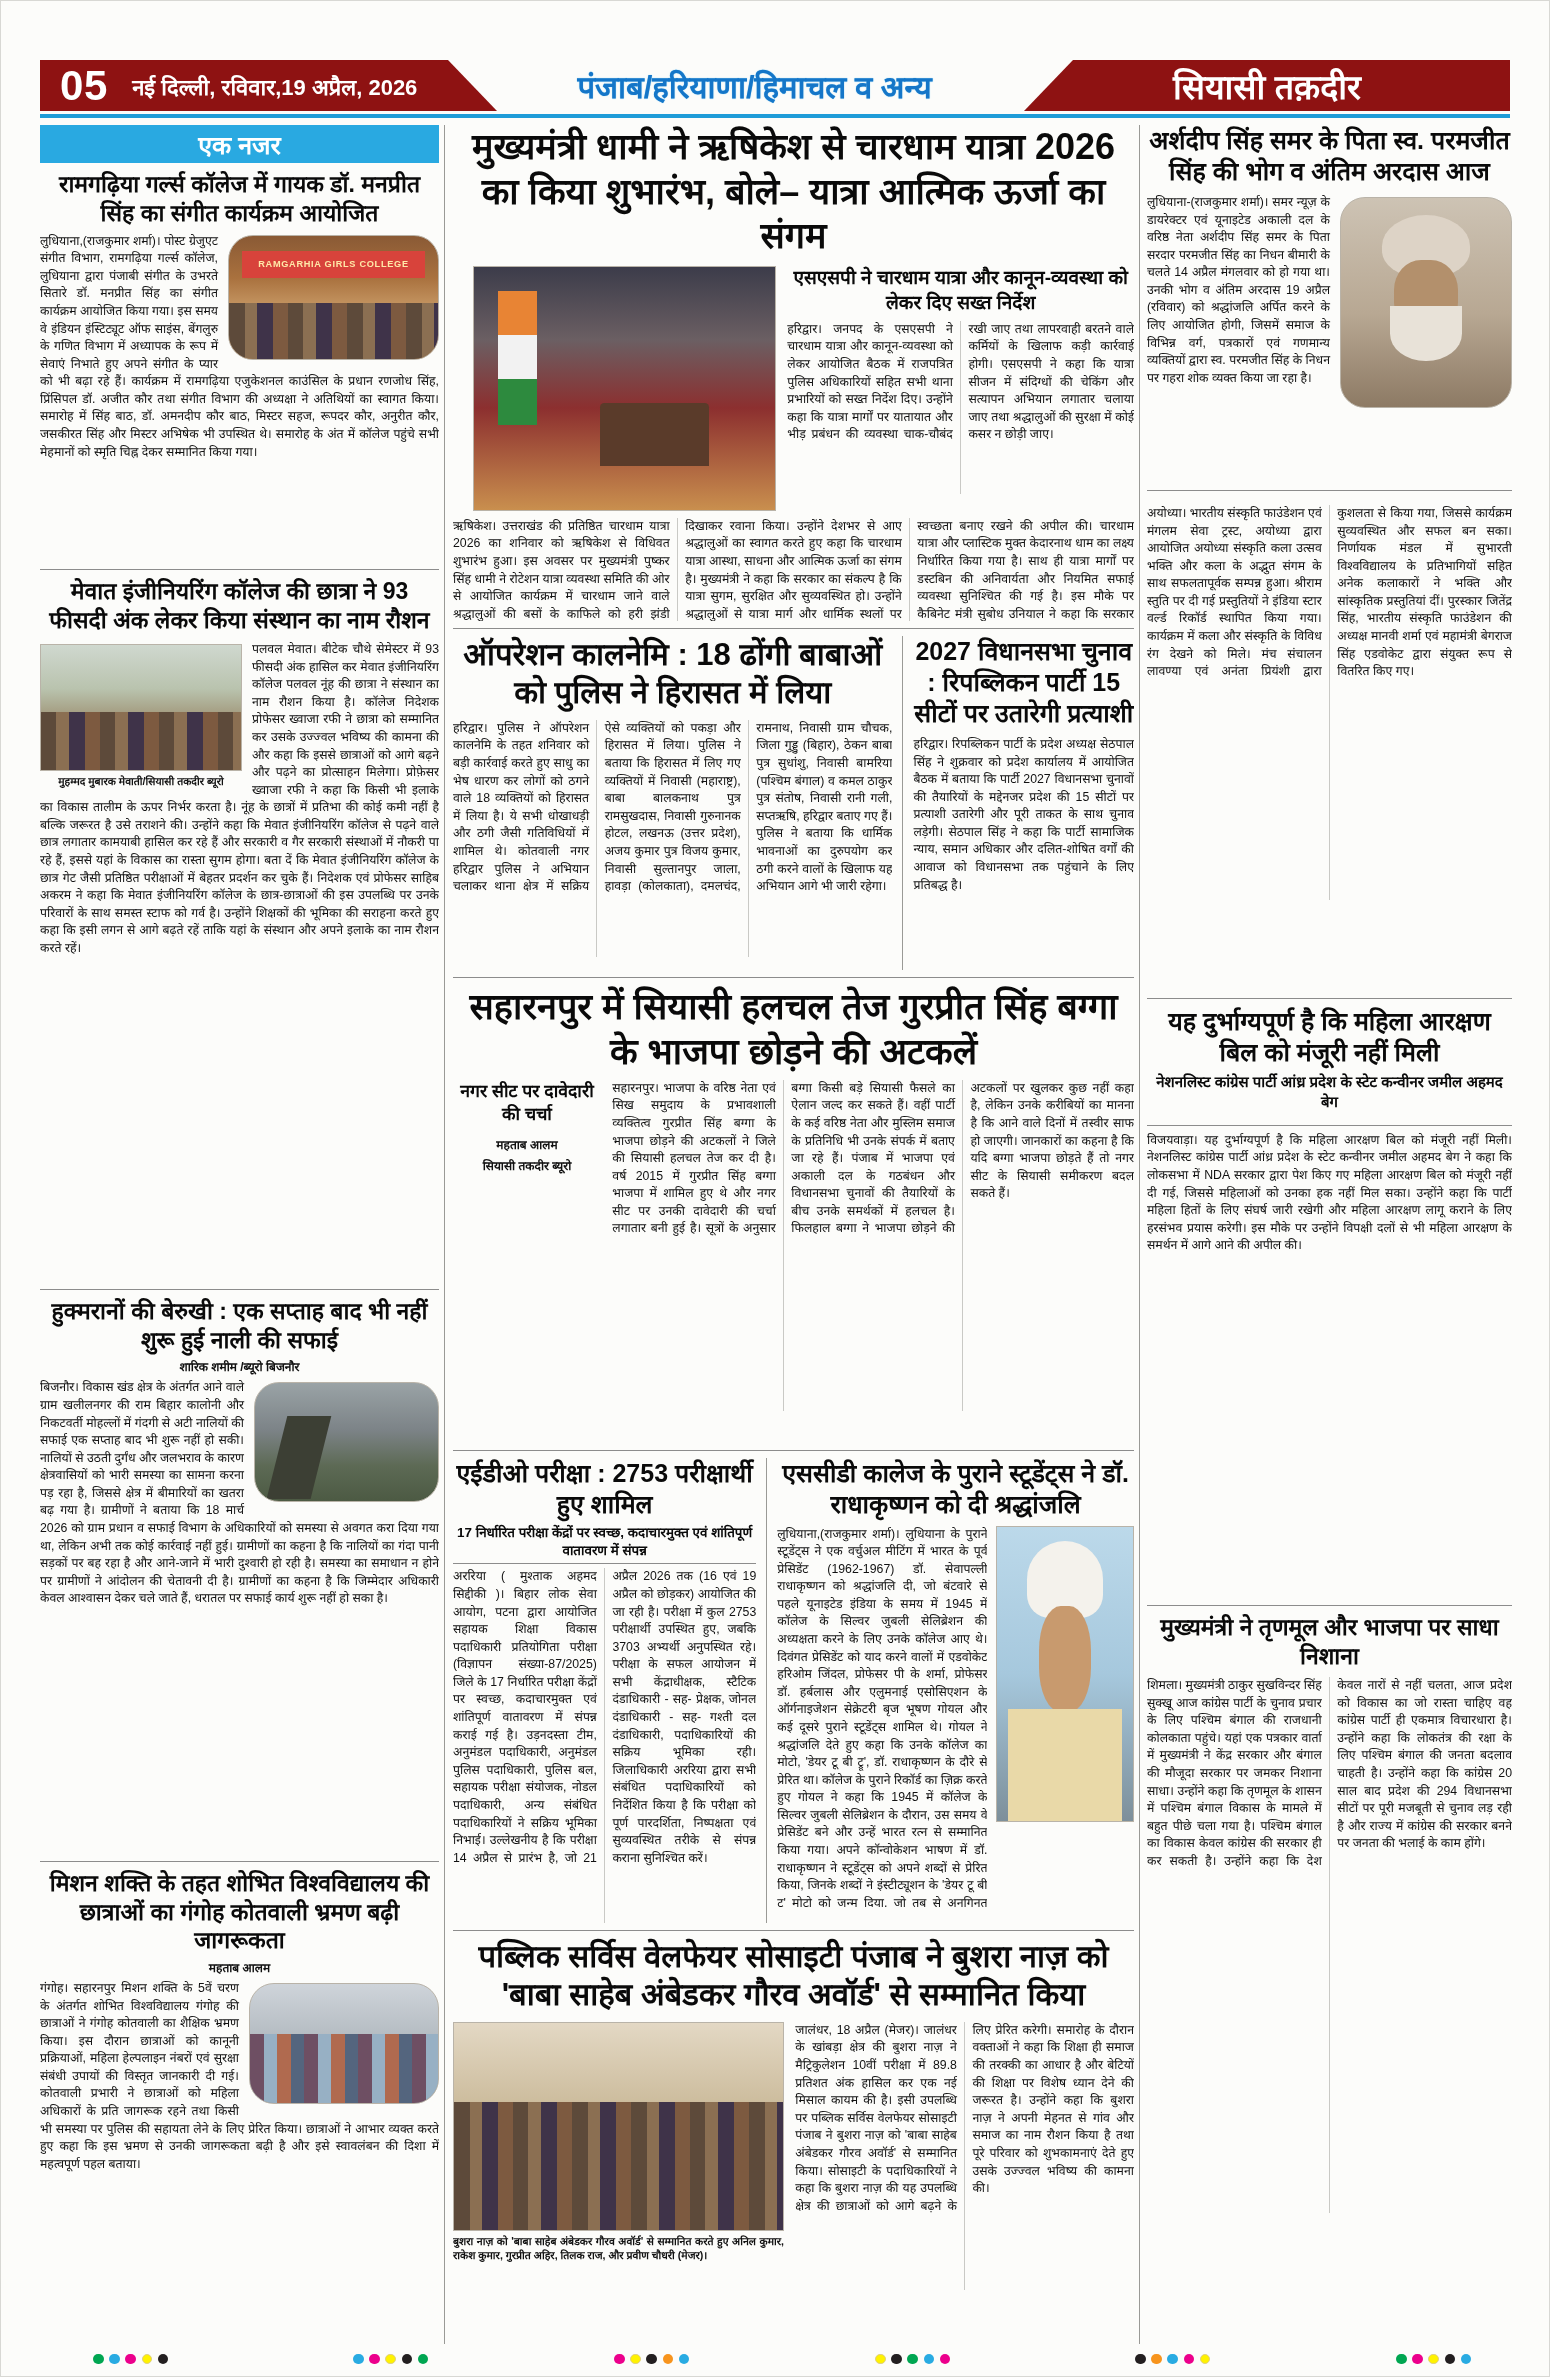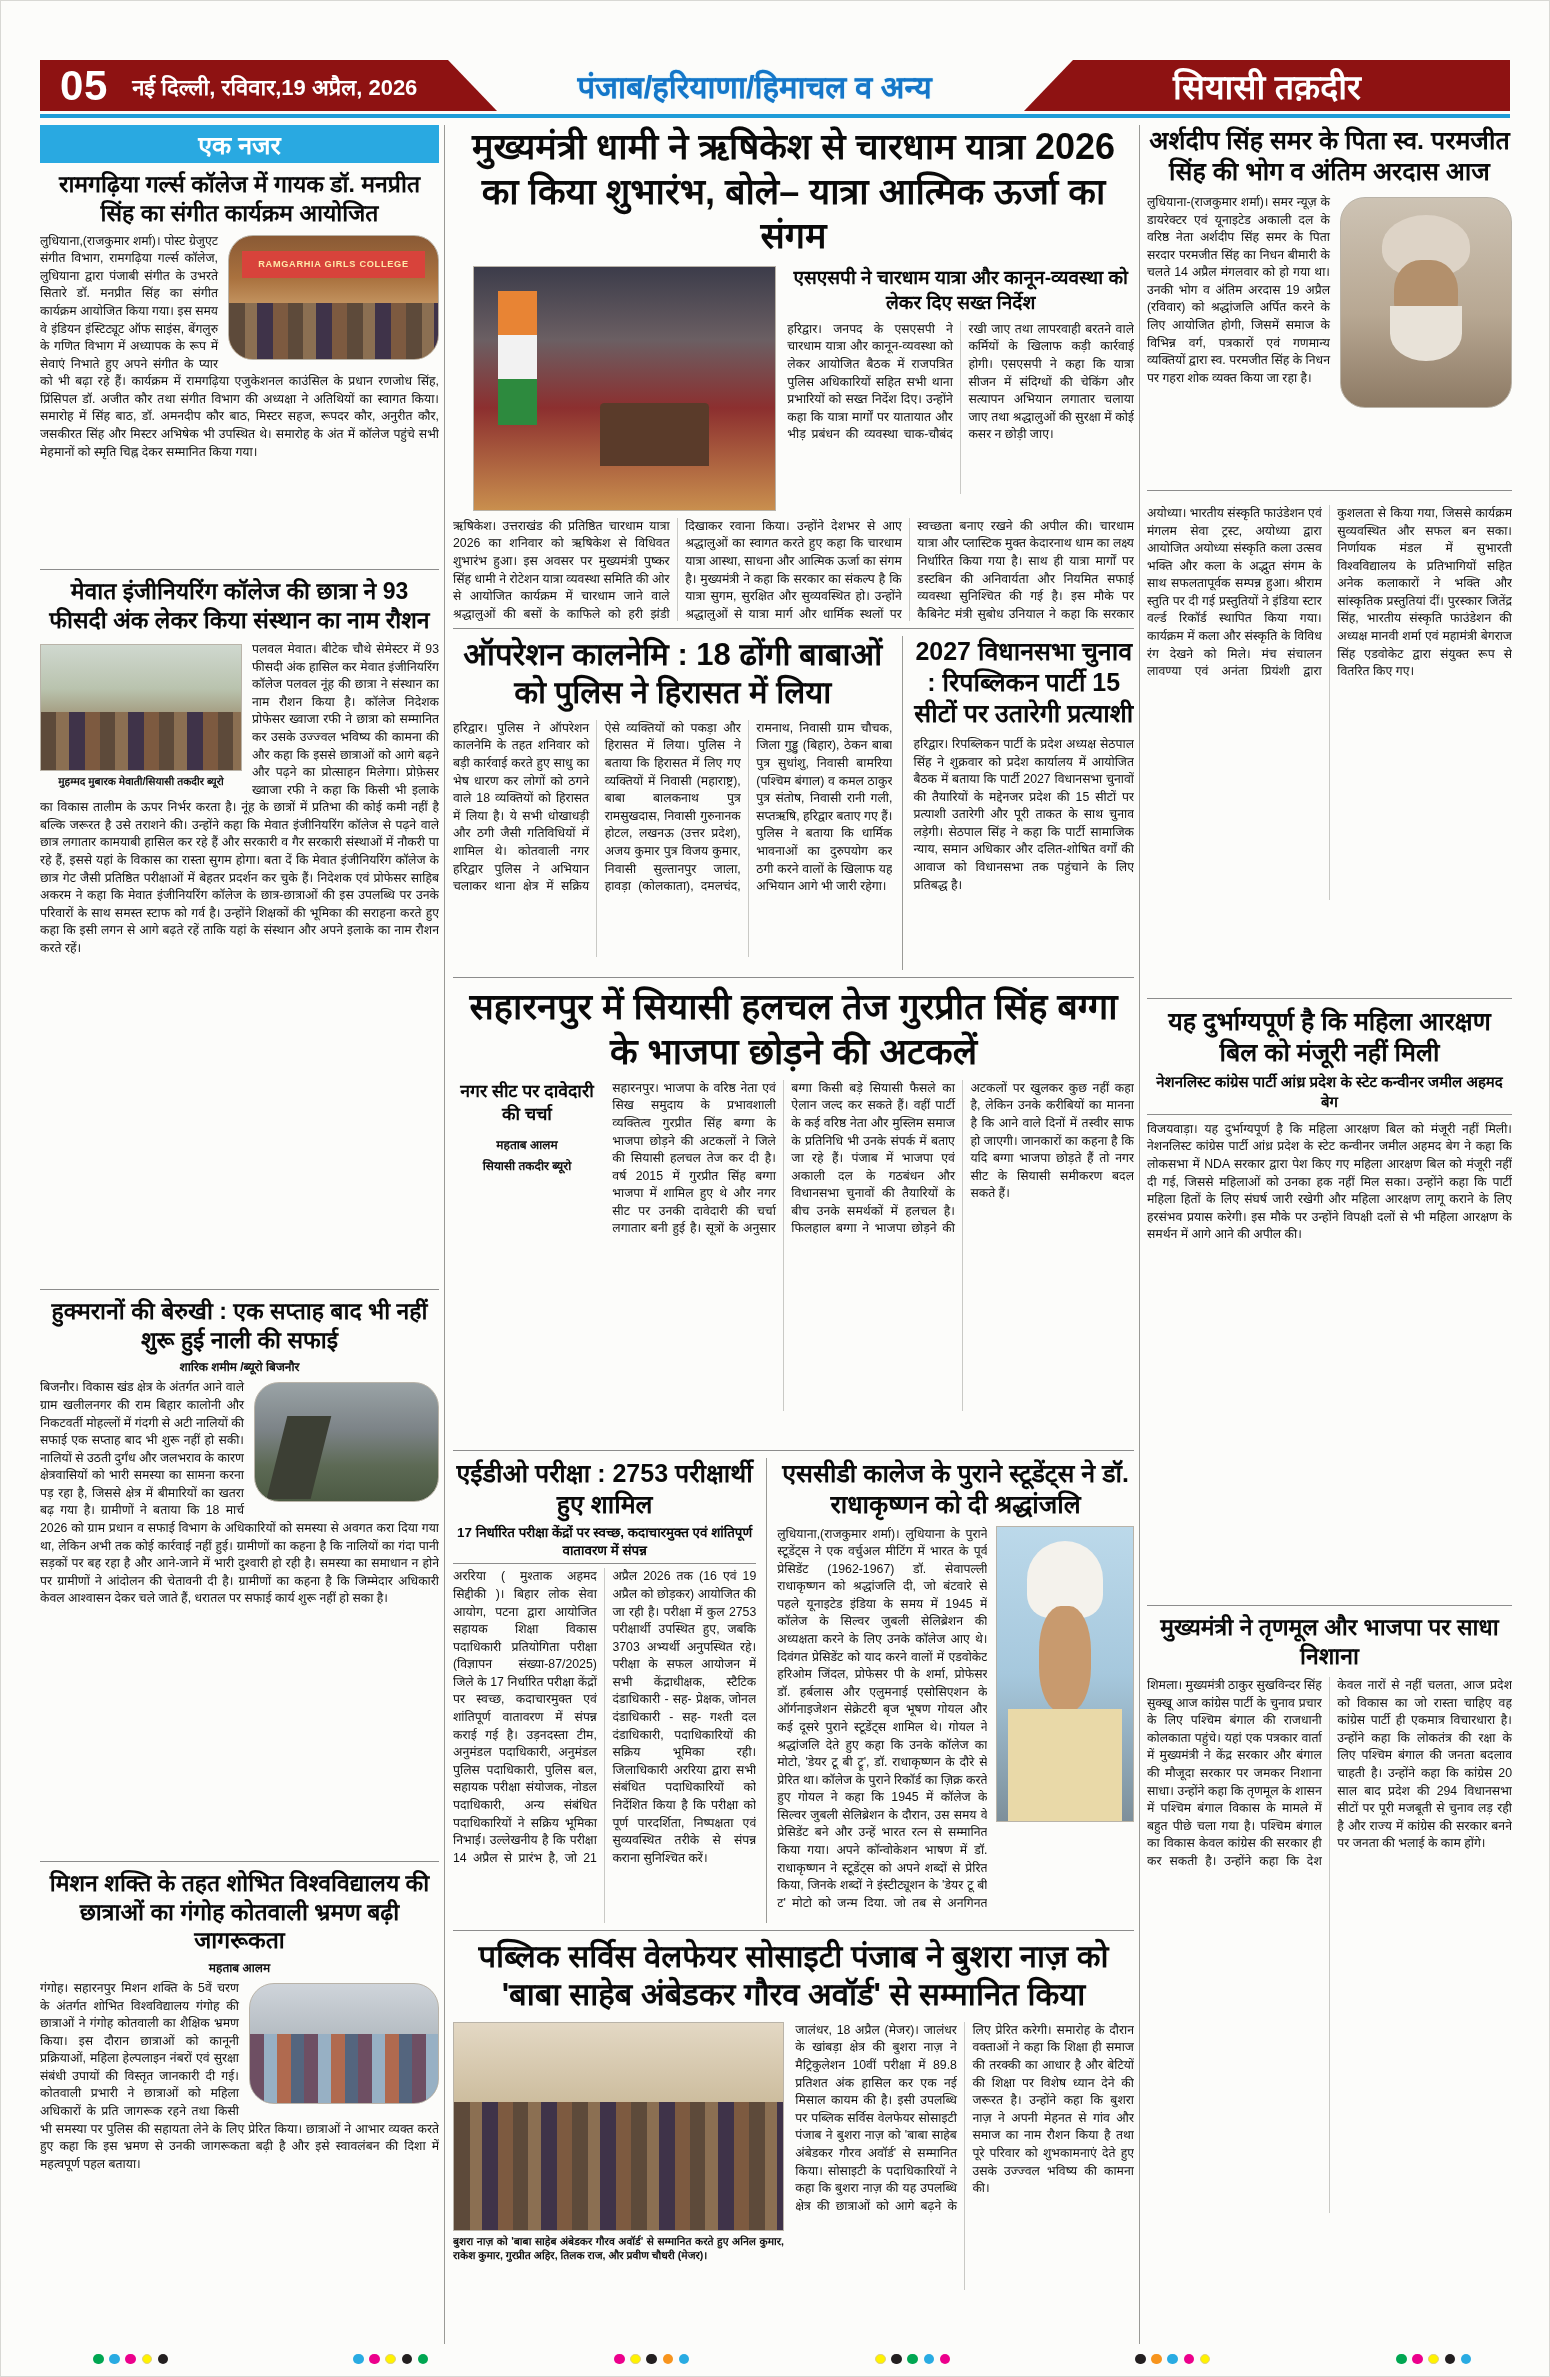--- a/index.html
+++ b/index.html
@@ -292,21 +292,21 @@
     <hr class="hrule">
 
     <div class="article" style="height:493px;">
       <div class="body-txt cols2" style="margin-top:7px;height:395px;">अयोध्या। भारतीय संस्कृति फाउंडेशन एवं मंगलम सेवा ट्रस्ट, अयोध्या द्वारा आयोजित अयोध्या संस्कृति कला उत्सव भक्ति और कला के अद्भुत संगम के साथ सफलतापूर्वक सम्पन्न हुआ। श्रीराम स्तुति पर दी गई प्रस्तुतियों ने इंडिया स्टार वर्ल्ड रिकॉर्ड स्थापित किया गया। कार्यक्रम में कला और संस्कृति के विविध रंग देखने को मिले। मंच संचालन लावण्या एवं अनंता प्रियंशी द्वारा कुशलता से किया गया, जिससे कार्यक्रम सुव्यवस्थित और सफल बन सका। निर्णायक मंडल में सुभारती विश्वविद्यालय के प्रतिभागियों सहित अनेक कलाकारों ने भक्ति और सांस्कृतिक प्रस्तुतियां दीं। पुरस्कार जितेंद्र सिंह, भारतीय संस्कृति फाउंडेशन की अध्यक्ष मानवी शर्मा एवं महामंत्री बेगराज सिंह एडवोकेट द्वारा संयुक्त रूप से वितरित किए गए।</div>
     </div>
 
     <hr class="hrule">
 
     <div class="article" style="height:592px;">
       <div class="headline h-md">यह दुर्भाग्यपूर्ण है कि महिला आरक्षण बिल को मंजूरी नहीं मिली</div>
-      <div class="subhead" style="font-size:15px;border-bottom:0.7px solid #8c8c8c;padding-bottom:3px;margin:4.2px 0 5.6px;">नेशनलिस्ट कांग्रेस पार्टी आंध्र प्रदेश के स्टेट कन्वीनर जमील अहमद बेग</div>
+      <div class="subhead" style="font-size:15px;border-bottom:0.7px solid #8c8c8c;padding-bottom:14px;margin:4.2px 0 5.6px;">नेशनलिस्ट कांग्रेस पार्टी आंध्र प्रदेश के स्टेट कन्वीनर जमील अहमद बेग</div>
       <div class="body-txt" style="height:451px;">
         <span>विजयवाड़ा। यह दुर्भाग्यपूर्ण है कि महिला आरक्षण बिल को मंजूरी नहीं मिली। नेशनलिस्ट कांग्रेस पार्टी आंध्र प्रदेश के स्टेट कन्वीनर जमील अहमद बेग ने कहा कि लोकसभा में NDA सरकार द्वारा पेश किए गए महिला आरक्षण बिल को मंजूरी नहीं दी गई, जिससे महिलाओं को उनका हक नहीं मिल सका। उन्होंने कहा कि पार्टी महिला हितों के लिए संघर्ष जारी रखेगी और महिला आरक्षण लागू कराने के लिए हरसंभव प्रयास करेगी। इस मौके पर उन्होंने विपक्षी दलों से भी महिला आरक्षण के समर्थन में आगे आने की अपील की।</span>
       </div>
     </div>
 
     <hr class="hrule">
 
     <div class="article" style="flex:1;">
       <div class="headline h-sm">मुख्यमंत्री ने तृणमूल और भाजपा पर साधा निशाना</div>
       <div class="body-txt cols2" style="margin-top:7px;height:536px;">शिमला। मुख्यमंत्री ठाकुर सुखविन्दर सिंह सुक्खू आज कांग्रेस पार्टी के चुनाव प्रचार के लिए पश्चिम बंगाल की राजधानी कोलकाता पहुंचे। यहां एक पत्रकार वार्ता में मुख्यमंत्री ने केंद्र सरकार और बंगाल की मौजूदा सरकार पर जमकर निशाना साधा। उन्होंने कहा कि तृणमूल के शासन में पश्चिम बंगाल विकास के मामले में बहुत पीछे चला गया है। पश्चिम बंगाल का विकास केवल कांग्रेस की सरकार ही कर सकती है। उन्होंने कहा कि देश केवल नारों से नहीं चलता, आज प्रदेश को विकास का जो रास्ता चाहिए वह कांग्रेस पार्टी ही एकमात्र विचारधारा है। उन्होंने कहा कि लोकतंत्र की रक्षा के लिए पश्चिम बंगाल की जनता बदलाव चाहती है। उन्होंने कहा कि कांग्रेस 20 साल बाद प्रदेश की 294 विधानसभा सीटों पर पूरी मजबूती से चुनाव लड़ रही है और राज्य में कांग्रेस की सरकार बनने पर जनता की भलाई के काम होंगे।</div>

